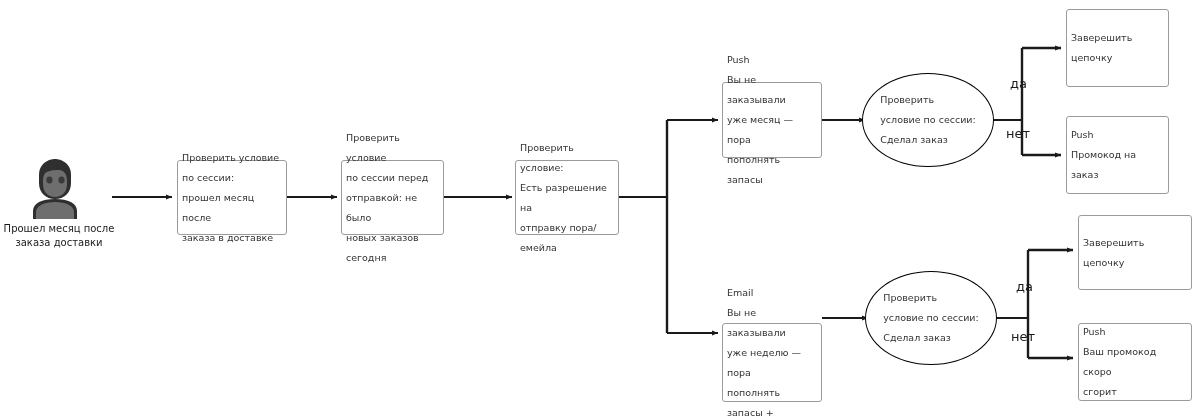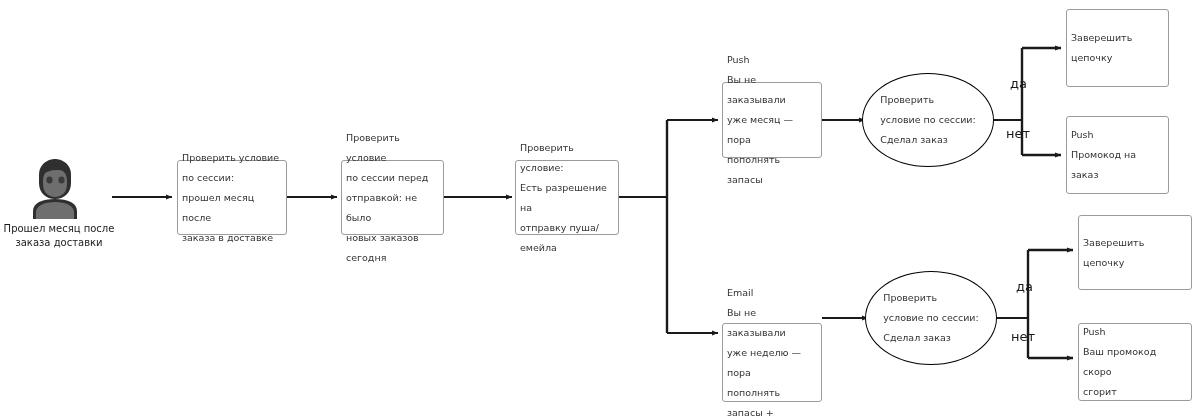--- a/index.html
+++ b/index.html
@@ -124,21 +124,21 @@
 заказа в доставке</div>
 
   <div class="node" style="left:341px; top:160px; width:103px; height:75px;">Проверить условие
 по сессии перед
 отправкой: не было
 новых заказов
 сегодня</div>
 
   <div class="node" style="left:515px; top:160px; width:104px; height:75px;">Проверить условие:
 Есть разрешение на
-отправку пуша/
+отправку пора/
 емейла</div>
 
   <div class="node" style="left:722px; top:82px; width:100px; height:76px;">Push
 Вы не заказывали
 уже месяц — пора
 пополнять запасы</div>
 
   <div class="node ellipse" style="left:862px; top:73px; width:132px; height:94px;">Проверить
 условие по сессии:
 Сделал заказ</div>

